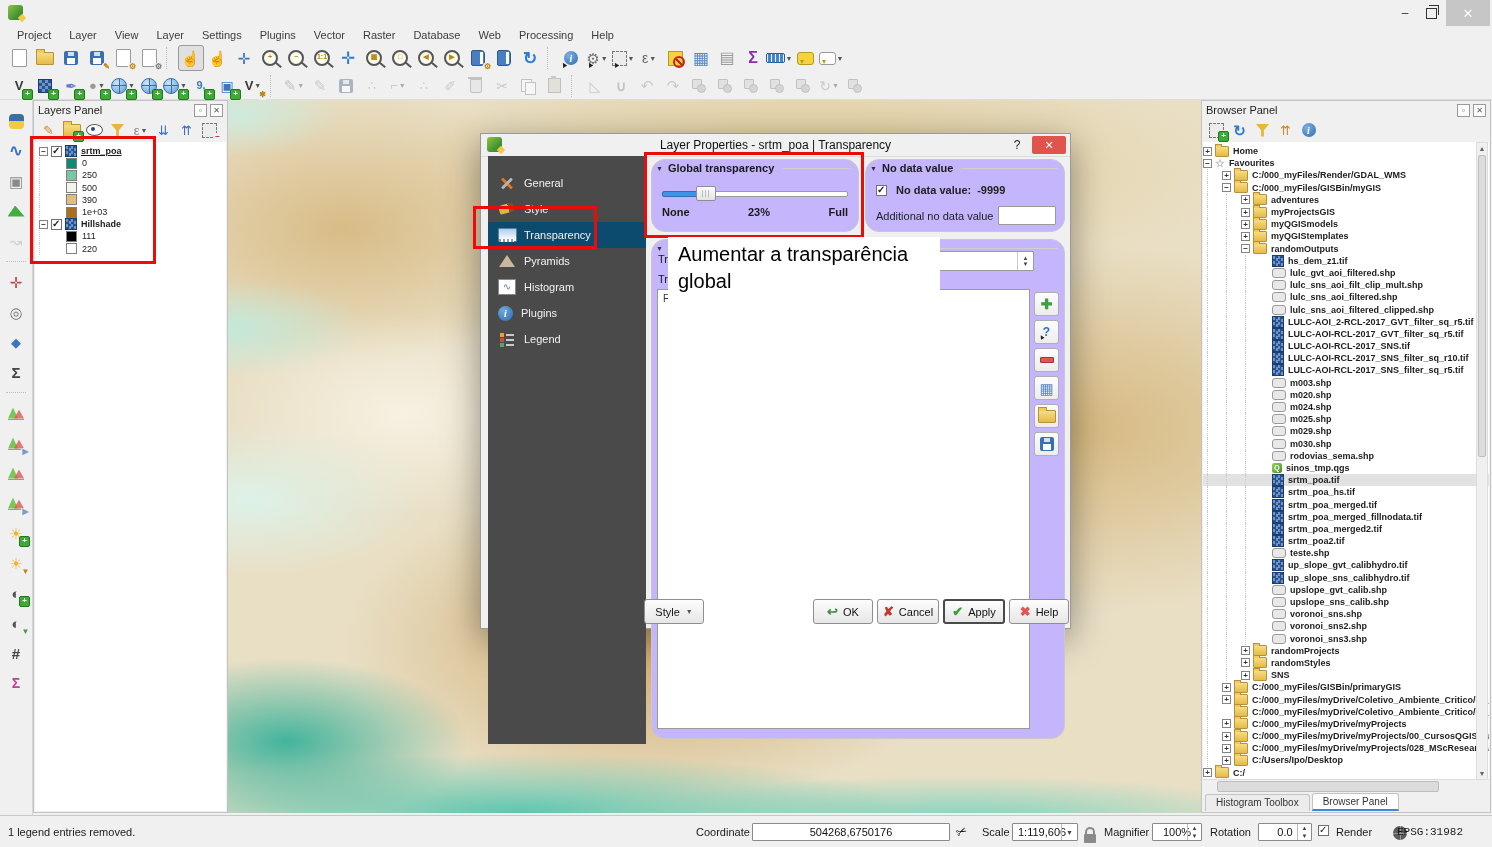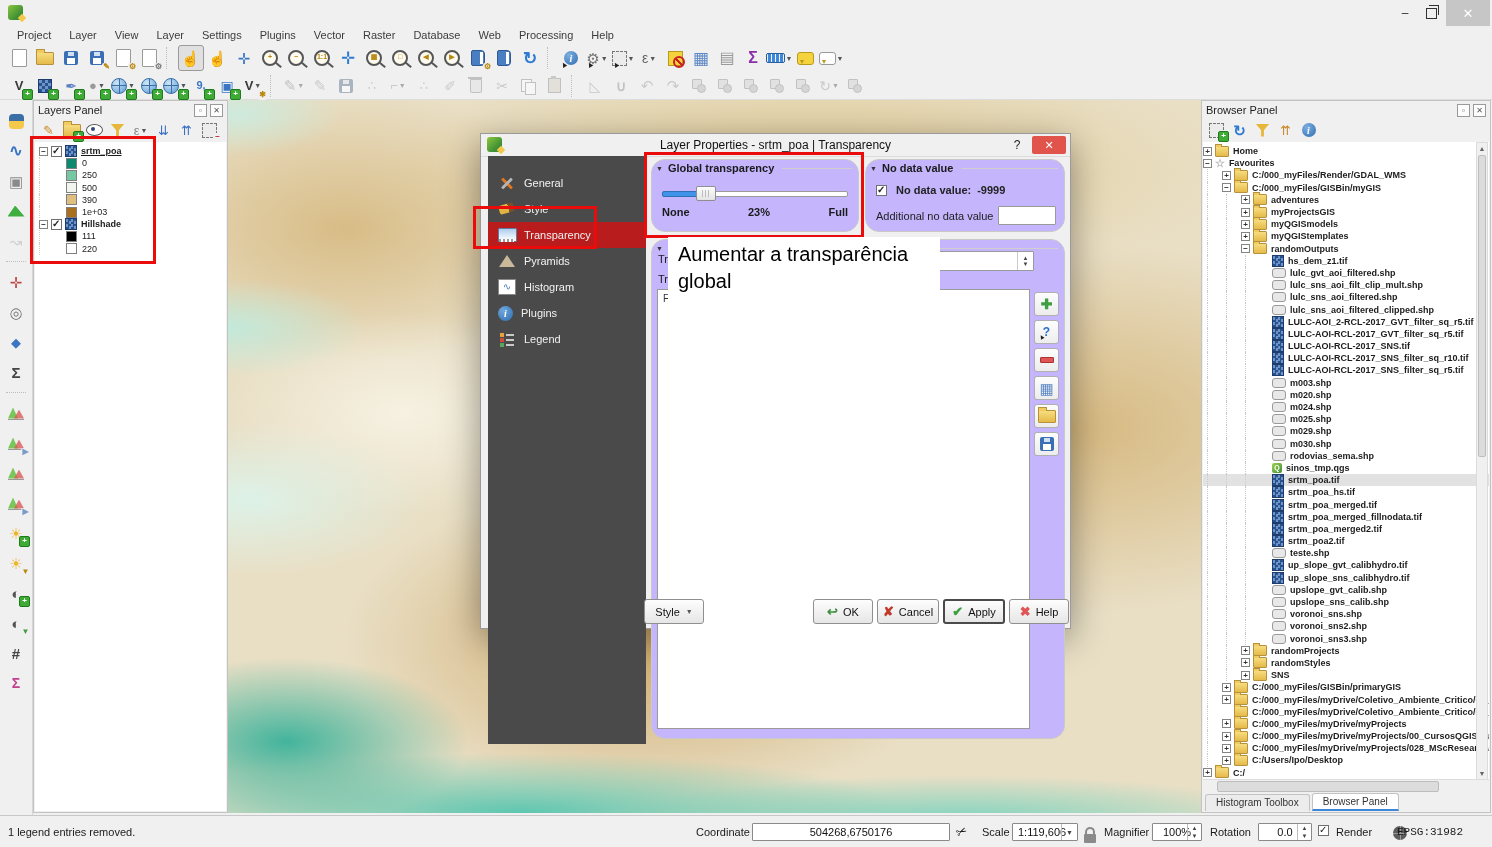--- a/index.html
+++ b/index.html
@@ -138,21 +138,21 @@
     radial-gradient(ellipse 700px 200px at 60% 10%, #e0cb97 0%, rgba(224,203,151,0) 60%);}
   
   #dlg{left:480px;top:133px;width:591px;height:496px;background:#f0f0f0;border:1px solid #9a9a9a;box-shadow:0 10px 34px rgba(0,0,0,.4);box-sizing:border-box;}
   #dlg-title{position:absolute;left:0;top:0;right:0;height:22px;background:#f0f0f0;border-bottom:1px solid #dcdcdc;}
   #dlg-title .ttl{position:absolute;left:0;right:0;top:4px;text-align:center;font-size:12px;color:#111;}
   #dlg-title .qlogo{left:6px;top:3px;}
   #dlg-help{position:absolute;right:44px;top:2px;width:18px;height:18px;text-align:center;font-size:12px;color:#222;line-height:18px;}
   #dlg-close{position:absolute;right:4px;top:2px;width:34px;height:18px;background:#e0544b;color:#fff;text-align:center;font-size:11px;line-height:18px;border-radius:2px;}
   #dlg-side{position:absolute;left:7px;top:22px;width:158px;height:588px;background:#4a4a4a;}
   .dtab{height:26px;display:flex;align-items:center;gap:8px;padding-left:10px;color:#f2f2f2;font-size:11px;}
-  .dtab.active{background:#b91c1c;}
+  .dtab.active{background:#0c4a6e;}
   .dtabs-wrap{padding-top:14px;}
   
   .k{width:18px;height:16px;position:relative;flex:none;display:flex;align-items:center;justify-content:center;}
   .k-general::before,.k-general::after{content:'';position:absolute;width:14px;height:3px;border-radius:1px;left:2px;top:7px;}
   .k-general::before{background:#e07820;transform:rotate(45deg);}
   .k-general::after{background:#b5b5b5;transform:rotate(-45deg);}
   .k-style::before{content:'';position:absolute;left:1px;top:3px;width:15px;height:9px;border-radius:2px;transform:rotate(-16deg);
       background:linear-gradient(90deg,#e3b341 62%,#7a5026 62%);}
   .k-transparency::before{content:'';position:absolute;left:0;top:1px;width:17px;height:12px;border:1px solid #5f7d9e;border-radius:1px;
       background:linear-gradient(180deg,#aecdee 0%,#eef5fc 75%);}

